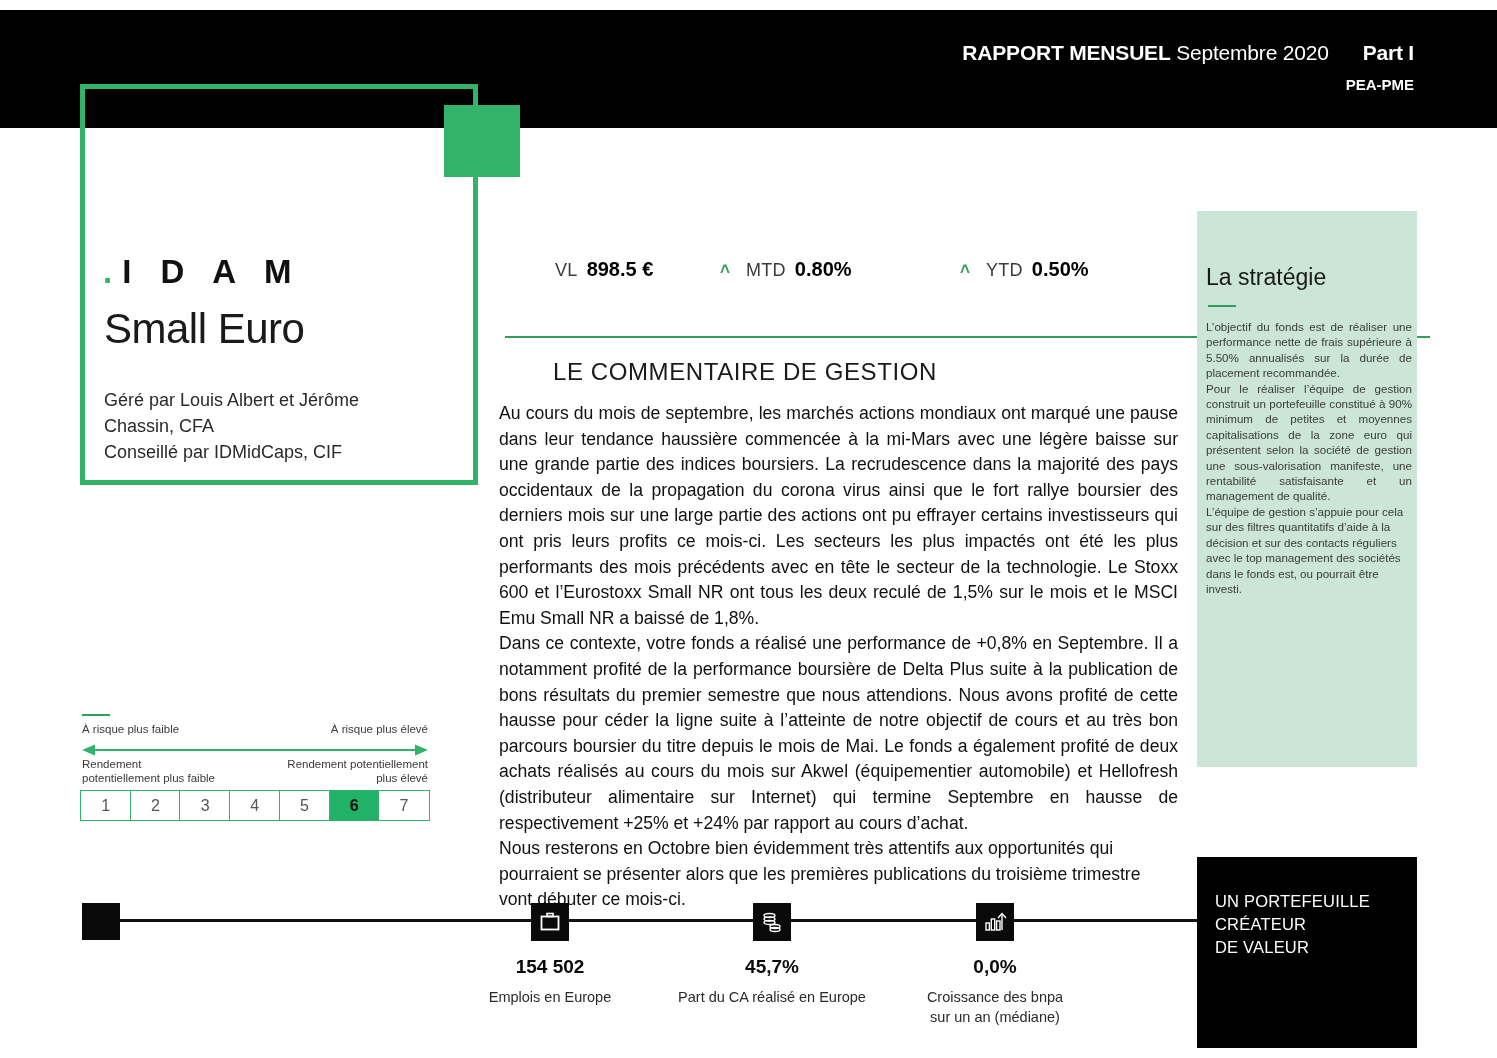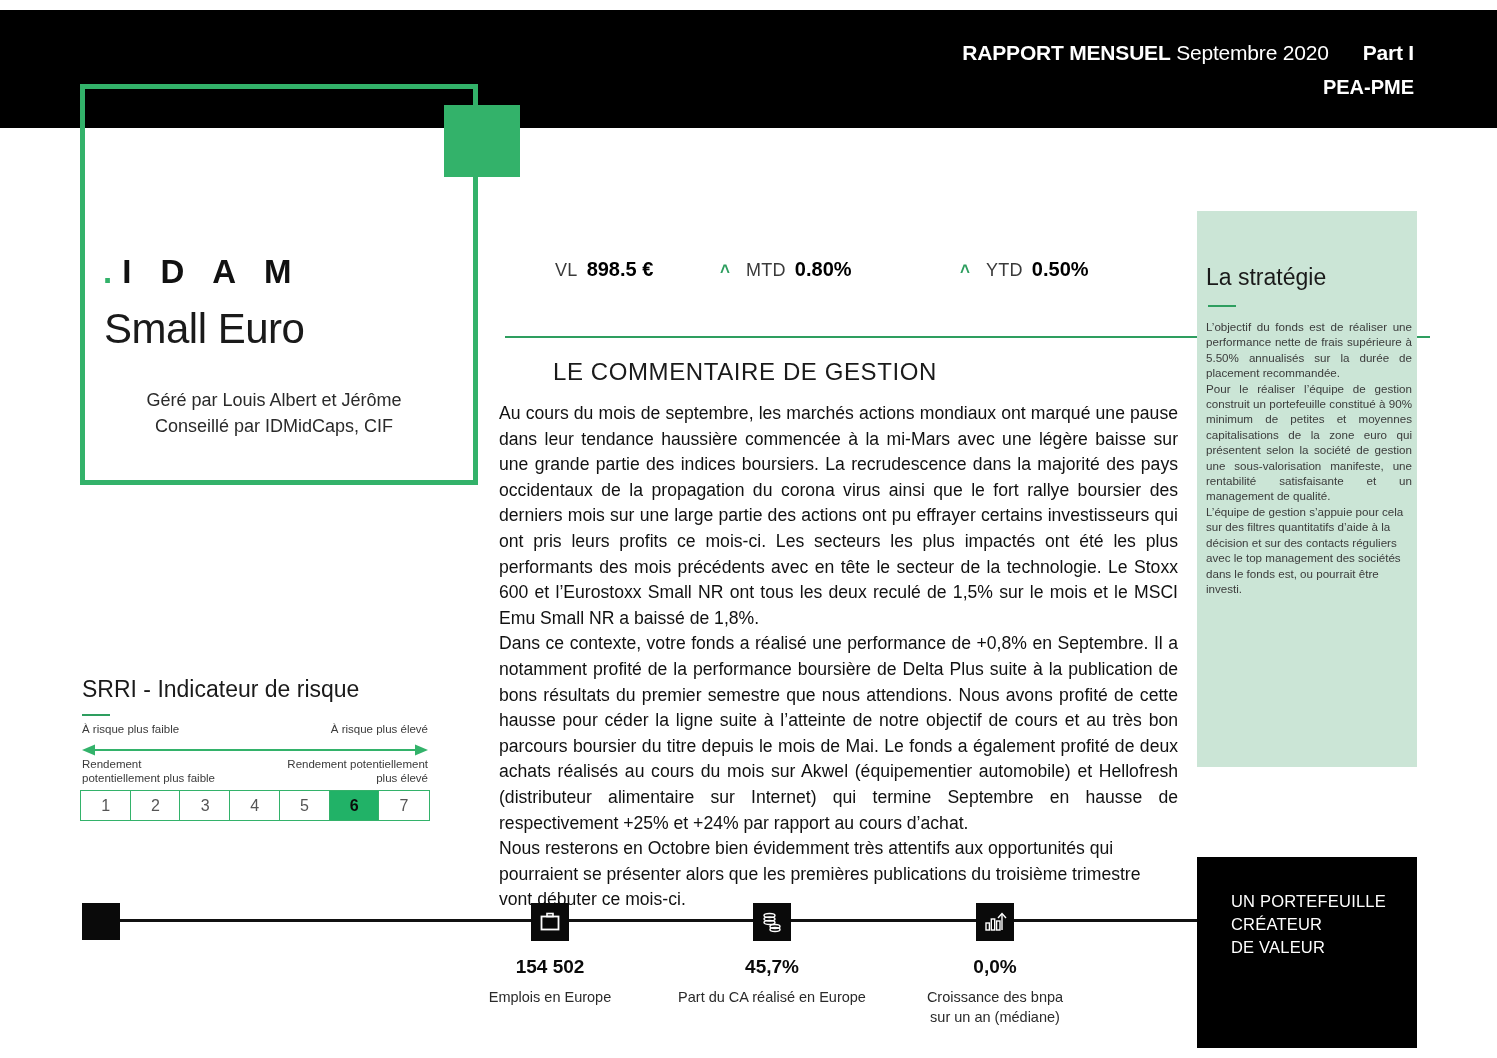--- a/index.html
+++ b/index.html
@@ -30,21 +30,21 @@
   }
   .hdr-bold { font-weight: bold; margin-top: 8px; }
   .hdr-light { font-weight: normal; }
   .hdr-part {
     font-weight: bold;
     margin-left: 34px;
   }
   .hdr-line2 {
     position: absolute; right: 83px; top: 76px;
     color: #ffffff;
-    font-size: 20px;
+    font-size: 15px;
     font-weight: bold;
     white-space: nowrap;
   }
 
   
   .logoframe {
     position: absolute; left: 80px; top: 84px;
     width: 398px; height: 401px;
     border: 5px solid #33b26a;
     background: transparent;
@@ -82,21 +82,20 @@
     white-space: nowrap;
   }
   .managers {
     position: absolute; left: 104px; top: 387px;
     z-index: 5;
     width: 340px;
     font-size: 18px;
     font-weight: 300;
     line-height: 26px;
     color: #2a2a2a;
-    text-align: center;
   }
 
   
   .metrics {
     position: absolute; left: 505px; top: 258px;
     width: 700px; height: 40px;
     z-index: 5;
   }
   .metric { position: absolute; top: 0; white-space: nowrap; }
   .m-vl   { left: 50px; }
@@ -177,21 +176,21 @@
   .strat-body p:last-child { text-align: left; }
 
   
   .tagline {
     position: absolute; left: 1197px; top: 857px;
     width: 220px; height: 191px;
     background: #000000;
     z-index: 3;
   }
   .tagline-text {
-    position: absolute; left: 34px; top: 33px;
+    position: absolute; left: 18px; top: 33px;
     color: #ffffff;
     font-size: 16.5px;
     line-height: 23px;
     letter-spacing: 0.2px;
   }
 
   
   .srri-title {
     position: absolute; left: 82px; top: 676px;
     font-size: 23px;
@@ -306,20 +305,21 @@
   <div class="hdr-line2">PEA-PME</div>
 
   <div class="logoframe-inner"></div>
   <div class="logoframe"></div>
   <div class="greensquare"></div>
 
   <div class="brandline"><span class="brand-dot">.</span><span>I D A M</span></div>
   <div class="fundname">Small Euro</div>
   <div class="managers">
     <div>Géré par Louis Albert et Jérôme</div>
+    <div>Chassin, CFA</div>
     <div>Conseillé par IDMidCaps, CIF</div>
   </div>
 
   <div class="metrics">
     <div class="metric m-vl">
       <span class="m-label">VL</span><span class="m-value">898.5 €</span>
     </div>
     <div class="metric m-mtd">
       <span class="caret">˄</span><span class="m-label">MTD</span><span class="m-value">0.80%</span>
     </div>
@@ -348,21 +348,20 @@
   </div>
 
   <div class="tagline">
     <div class="tagline-text">
       <div>UN PORTEFEUILLE</div>
       <div>CRÉATEUR</div>
       <div>DE VALEUR</div>
     </div>
   </div>
 
-  <div class="srri-title">SRRI - Indicateur de risque</div>
   <div class="srri-dash"></div>
   <div class="srri-lbl-left">À risque plus faible</div>
   <div class="srri-lbl-right">À risque plus élevé</div>
   <div class="srri-arrow">
     <svg width="346" height="12" viewBox="0 0 346 12">
       <line x1="10" y1="6" x2="336" y2="6" stroke="#33b26a" stroke-width="2.2"></line>
       <polygon points="0,6 13,0.5 13,11.5" fill="#33b26a"></polygon>
       <polygon points="346,6 333,0.5 333,11.5" fill="#33b26a"></polygon>
     </svg>
   </div>

